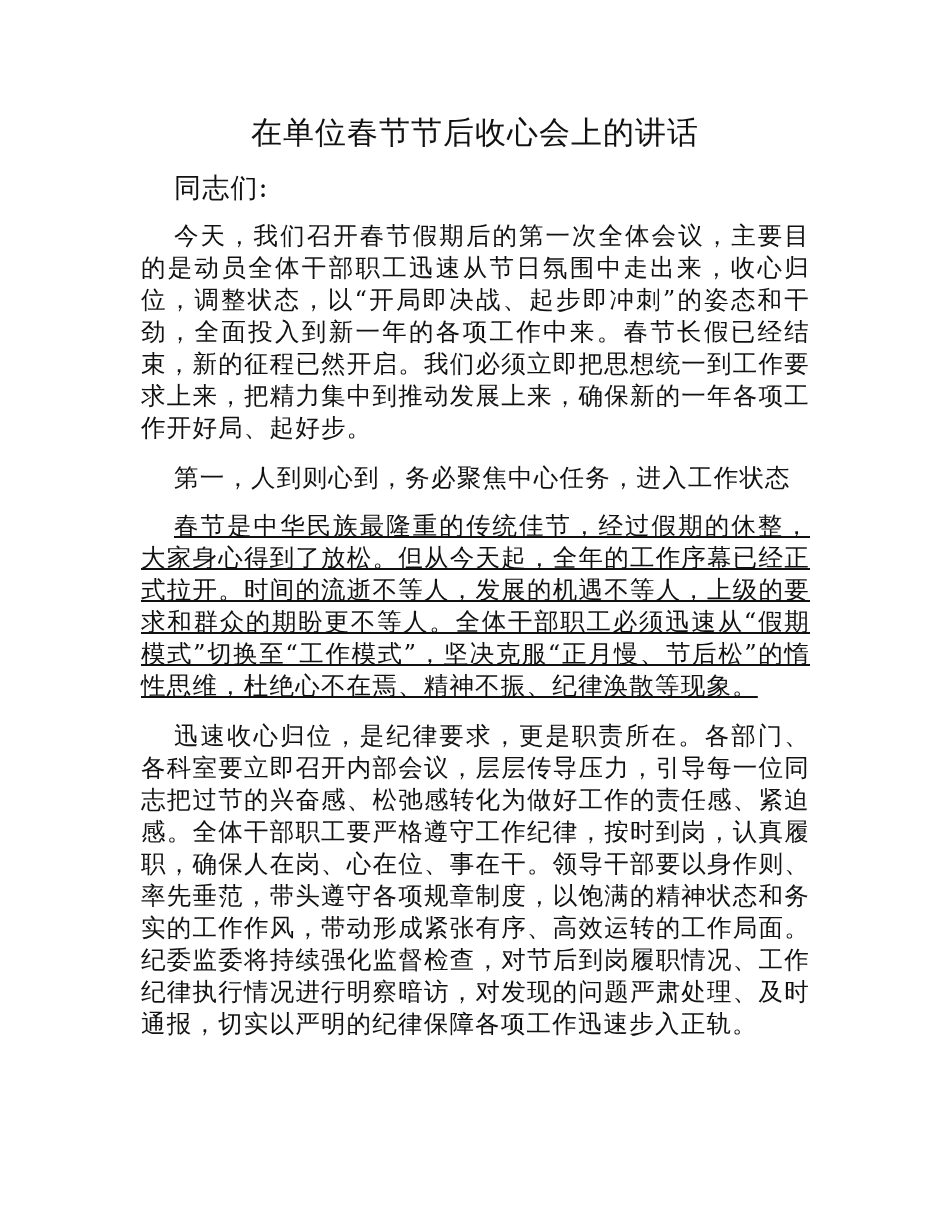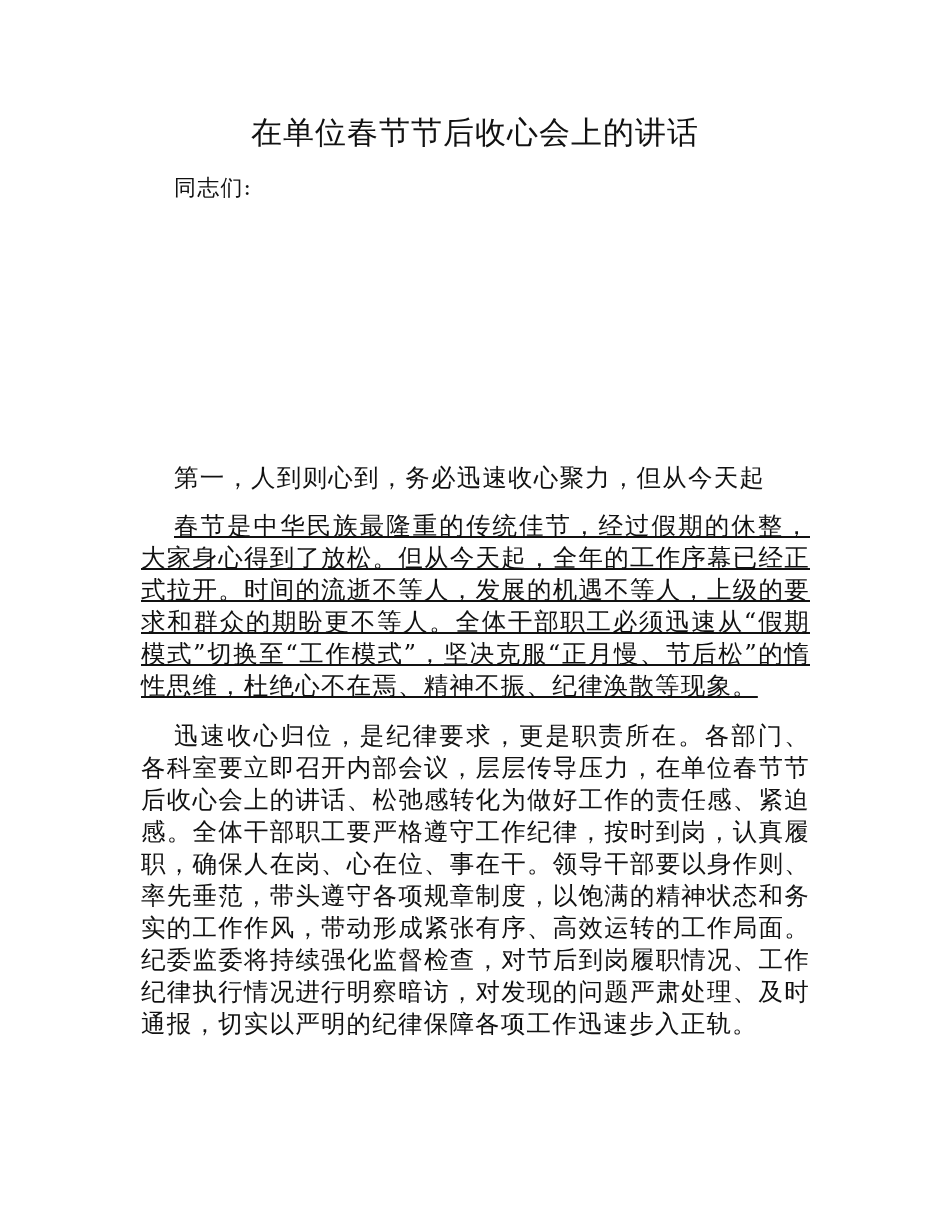--- a/index.html
+++ b/index.html
@@ -4,30 +4,31 @@
 <style>
   html, body { margin: 0; padding: 0; background: #ffffff; }
   body { width: 950px; height: 1230px; position: relative; overflow: hidden;
          font-family: "DejaVu Serif", "Liberation Serif", serif; color: #111; }
   .page { position: absolute; left: 0; top: 0; width: 950px; height: 1230px; background: #fff; }
   .title { position: absolute; top: 112px; left: 0; width: 950px; text-align: center;
            font-family: "DejaVu Sans", "Liberation Sans", sans-serif;
            font-size: 31px; line-height: 40px; letter-spacing: 1px; color: #111; }
   .para { position: absolute; left: 141px; width: 669px; font-size: 24.5px; line-height: 32px;
           text-align: justify; text-align-last: left; text-indent: 33px; letter-spacing: 1.2px; }
-  .greeting { position: absolute; left: 174px; top: 172px; font-size: 22px; line-height: 32px; letter-spacing: 1.2px; }
+  .greeting { position: absolute; left: 174px; top: 172px; font-size: 27px; line-height: 32px; letter-spacing: 1.2px; }
   .heading { position: absolute; left: 174px; font-size: 24.5px; line-height: 32px; letter-spacing: 1.2px; white-space: nowrap; }
 </style>
 </head>
 <body>
 
 <div class="page">
   <div class="title">在单位春节节后收心会上的讲话</div>
   <div class="greeting">同志们:</div>
 
+  <div class="para" style="top:220px;">今天，我们召开春节假期后的第一次全体会议，主要目的是动员全体干部职工迅速从节日氛围中走出来，收心归位，调整状态，以“开局即决战、起步即冲刺”的姿态和干劲，全面投入到新一年的各项工作中来。春节长假已经结束，新的征程已然开启。我们必须立即把思想统一到工作要求上来，把精力集中到推动发展上来，确保新的一年各项工作开好局、起好步。</div>
 
-  <div class="heading" style="top:462px;">第一，人到则心到，务必迅速收心聚力，但从今天起</div>
+  <div class="heading" style="top:462px;">第一，人到则心到，务必聚焦中心任务，进入工作状态</div>
 
   <div class="para" style="top:510px;text-decoration:underline;">春节是中华民族最隆重的传统佳节，经过假期的休整，大家身心得到了放松。但从今天起，全年的工作序幕已经正式拉开。时间的流逝不等人，发展的机遇不等人，上级的要求和群众的期盼更不等人。全体干部职工必须迅速从“假期模式”切换至“工作模式”，坚决克服“正月慢、节后松”的惰性思维，杜绝心不在焉、精神不振、纪律涣散等现象。</div>
 
-  <div class="para" style="top:720px;">迅速收心归位，是纪律要求，更是职责所在。各部门、各科室要立即召开内部会议，层层传导压力，在单位春节节后收心会上的讲话、松弛感转化为做好工作的责任感、紧迫感。全体干部职工要严格遵守工作纪律，按时到岗，认真履职，确保人在岗、心在位、事在干。领导干部要以身作则、率先垂范，带头遵守各项规章制度，以饱满的精神状态和务实的工作作风，带动形成紧张有序、高效运转的工作局面。纪委监委将持续强化监督检查，对节后到岗履职情况、工作纪律执行情况进行明察暗访，对发现的问题严肃处理、及时通报，切实以严明的纪律保障各项工作迅速步入正轨。</div>
+  <div class="para" style="top:720px;">迅速收心归位，是纪律要求，更是职责所在。各部门、各科室要立即召开内部会议，层层传导压力，引导每一位同志把过节的兴奋感、松弛感转化为做好工作的责任感、紧迫感。全体干部职工要严格遵守工作纪律，按时到岗，认真履职，确保人在岗、心在位、事在干。领导干部要以身作则、率先垂范，带头遵守各项规章制度，以饱满的精神状态和务实的工作作风，带动形成紧张有序、高效运转的工作局面。纪委监委将持续强化监督检查，对节后到岗履职情况、工作纪律执行情况进行明察暗访，对发现的问题严肃处理、及时通报，切实以严明的纪律保障各项工作迅速步入正轨。</div>
 
 </div>
 
 </body></html>

